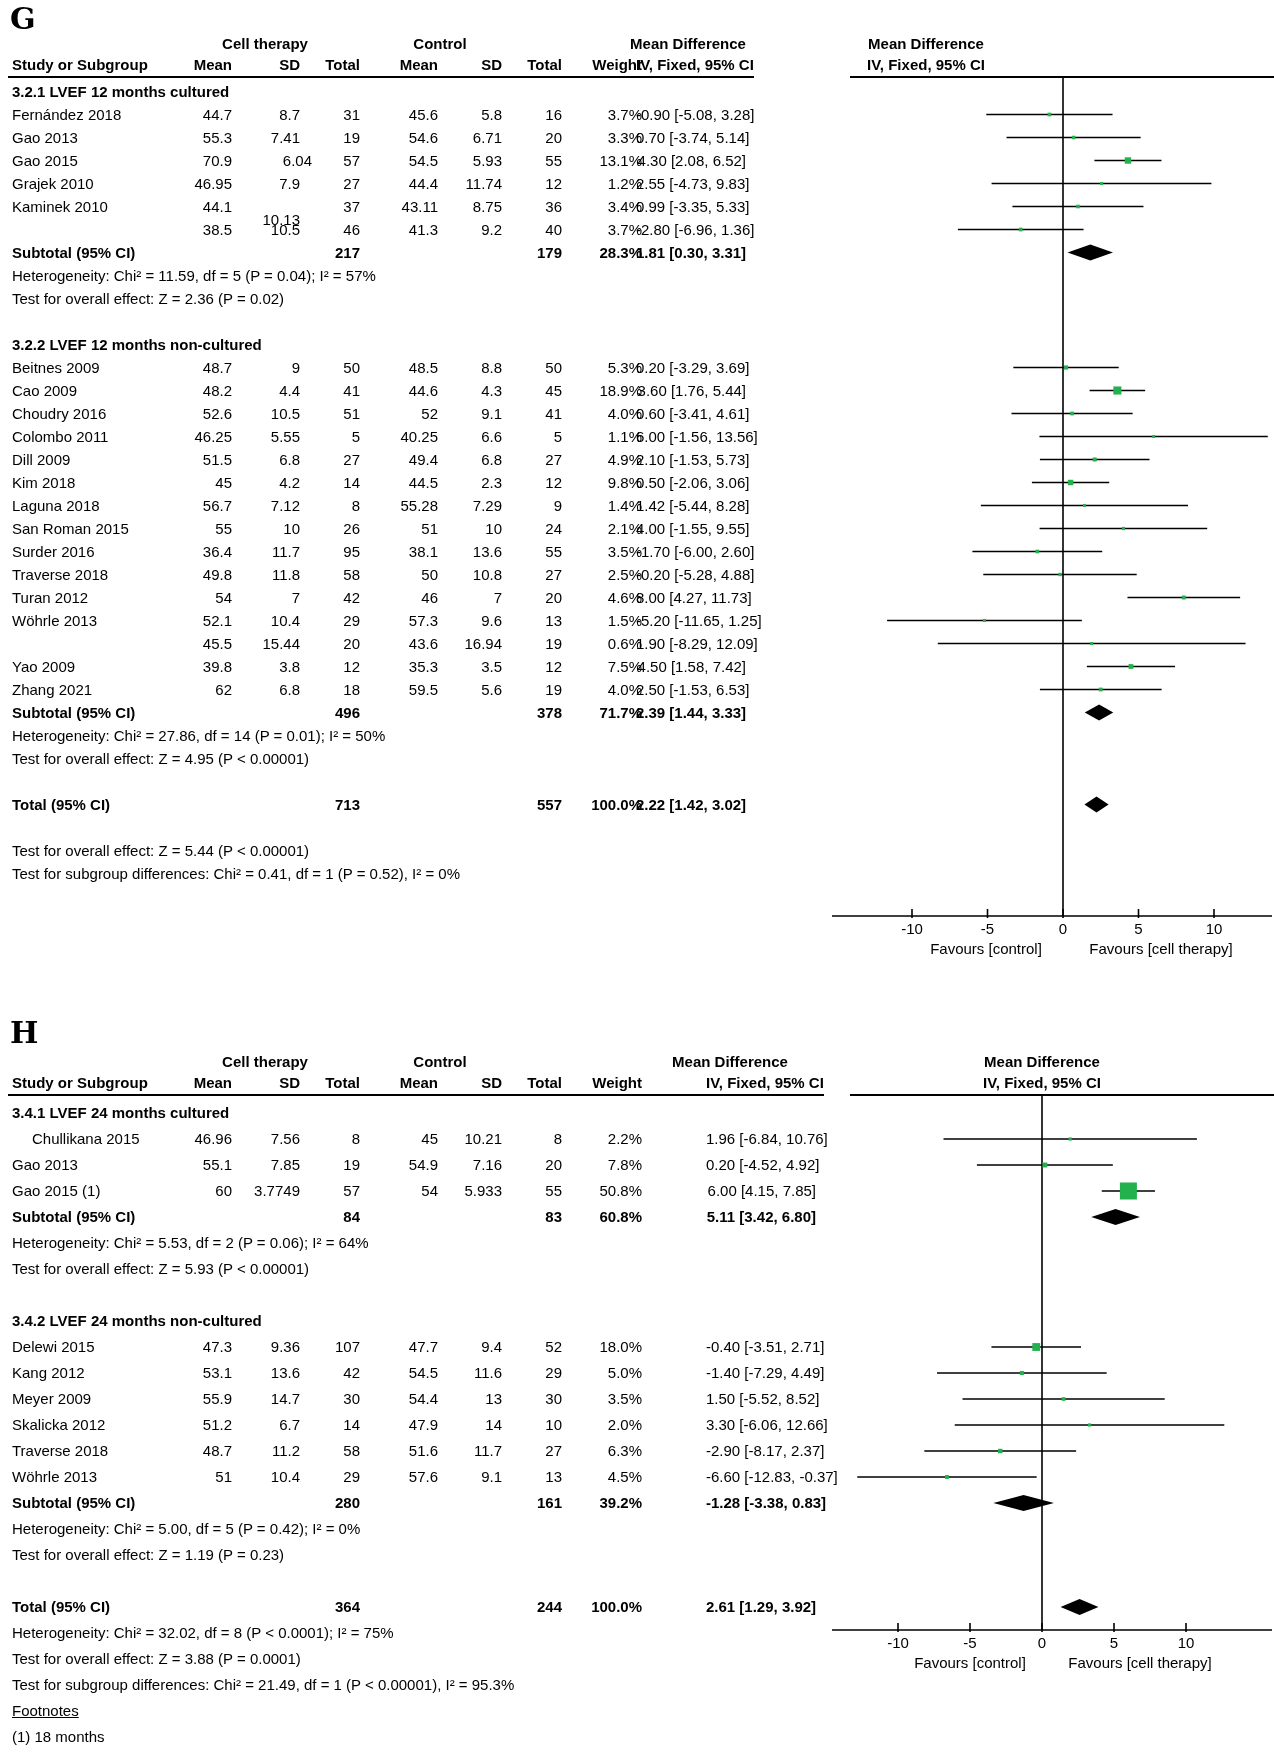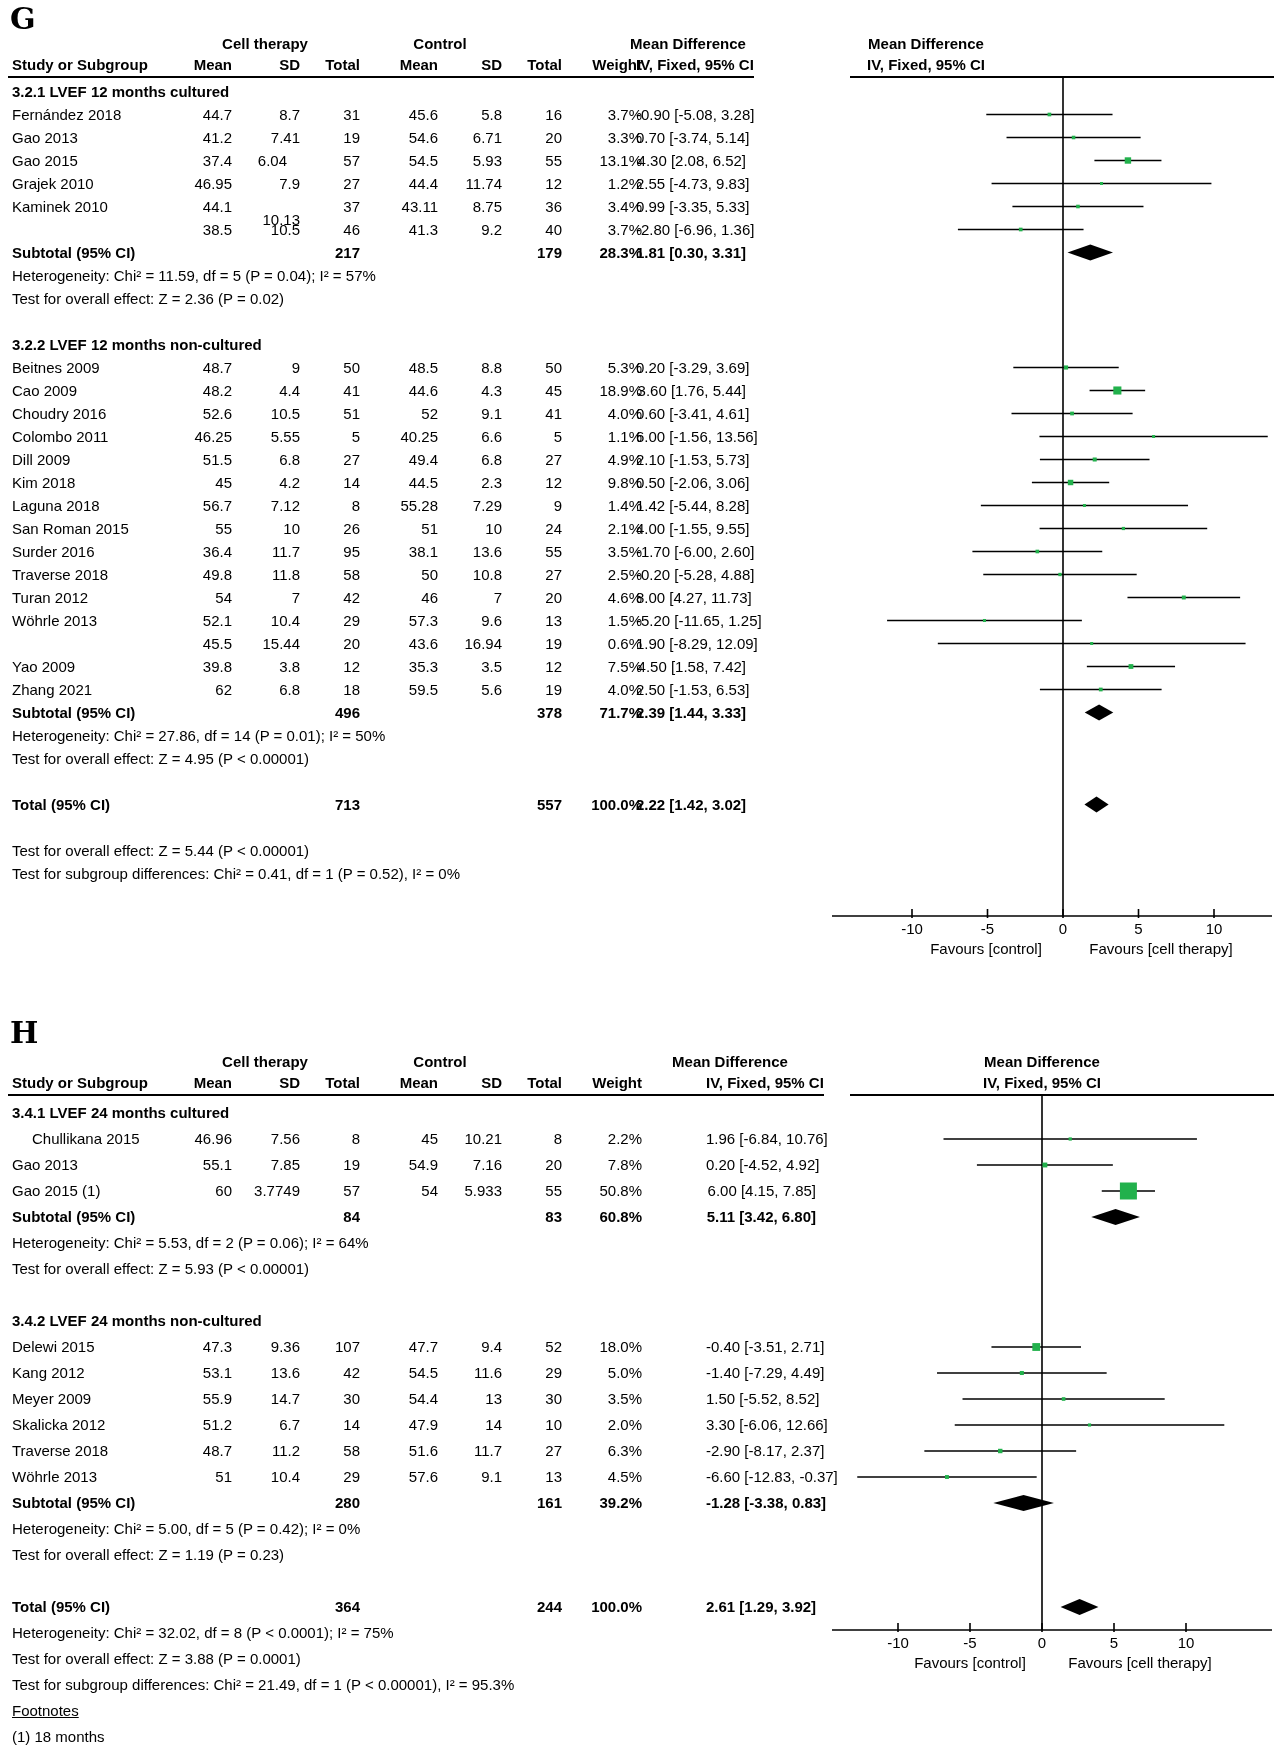--- a/index.html
+++ b/index.html
@@ -132,31 +132,31 @@
     <div class="c " style="left: 12px; top: 103px; width: 620px; height: 23px; line-height: 23px;">Fernández 2018</div>
     <div class="c r" style="left: 122px; top: 103px; width: 110px; height: 23px; line-height: 23px;">44.7</div>
     <div class="c r" style="left: 190px; top: 103px; width: 110px; height: 23px; line-height: 23px;">8.7</div>
     <div class="c r" style="left: 250px; top: 103px; width: 110px; height: 23px; line-height: 23px;">31</div>
     <div class="c r" style="left: 328px; top: 103px; width: 110px; height: 23px; line-height: 23px;">45.6</div>
     <div class="c r" style="left: 392px; top: 103px; width: 110px; height: 23px; line-height: 23px;">5.8</div>
     <div class="c r" style="left: 452px; top: 103px; width: 110px; height: 23px; line-height: 23px;">16</div>
     <div class="c r" style="left: 532px; top: 103px; width: 110px; height: 23px; line-height: 23px;">3.7%</div>
     <div class="c r" style="left: 636px; top: 103px; width: 110px; height: 23px; line-height: 23px;">-0.90 [-5.08, 3.28]</div>
     <div class="c " style="left: 12px; top: 126px; width: 620px; height: 23px; line-height: 23px;">Gao 2013</div>
-    <div class="c r" style="left: 122px; top: 126px; width: 110px; height: 23px; line-height: 23px;">41.2</div>
+    <div class="c r" style="left: 122px; top: 126px; width: 110px; height: 23px; line-height: 23px;">55.3</div>
     <div class="c r" style="left: 190px; top: 126px; width: 110px; height: 23px; line-height: 23px;">7.41</div>
     <div class="c r" style="left: 250px; top: 126px; width: 110px; height: 23px; line-height: 23px;">19</div>
     <div class="c r" style="left: 328px; top: 126px; width: 110px; height: 23px; line-height: 23px;">54.6</div>
     <div class="c r" style="left: 392px; top: 126px; width: 110px; height: 23px; line-height: 23px;">6.71</div>
     <div class="c r" style="left: 452px; top: 126px; width: 110px; height: 23px; line-height: 23px;">20</div>
     <div class="c r" style="left: 532px; top: 126px; width: 110px; height: 23px; line-height: 23px;">3.3%</div>
     <div class="c r" style="left: 636px; top: 126px; width: 110px; height: 23px; line-height: 23px;">0.70 [-3.74, 5.14]</div>
     <div class="c " style="left: 12px; top: 149px; width: 620px; height: 23px; line-height: 23px;">Gao 2015</div>
-    <div class="c r" style="left: 122px; top: 149px; width: 110px; height: 23px; line-height: 23px;">37.4</div>
-    <div class="c r" style="left: 177px; top: 149px; width: 110px; height: 23px; line-height: 23px;">6.04</div>
+    <div class="c r" style="left: 122px; top: 149px; width: 110px; height: 23px; line-height: 23px;">70.9</div>
+    <div class="c r" style="left: 202px; top: 149px; width: 110px; height: 23px; line-height: 23px;">6.04</div>
     <div class="c r" style="left: 250px; top: 149px; width: 110px; height: 23px; line-height: 23px;">57</div>
     <div class="c r" style="left: 328px; top: 149px; width: 110px; height: 23px; line-height: 23px;">54.5</div>
     <div class="c r" style="left: 392px; top: 149px; width: 110px; height: 23px; line-height: 23px;">5.93</div>
     <div class="c r" style="left: 452px; top: 149px; width: 110px; height: 23px; line-height: 23px;">55</div>
     <div class="c r" style="left: 532px; top: 149px; width: 110px; height: 23px; line-height: 23px;">13.1%</div>
     <div class="c r" style="left: 636px; top: 149px; width: 110px; height: 23px; line-height: 23px;">4.30 [2.08, 6.52]</div>
     <div class="c " style="left: 12px; top: 172px; width: 620px; height: 23px; line-height: 23px;">Grajek 2010</div>
     <div class="c r" style="left: 122px; top: 172px; width: 110px; height: 23px; line-height: 23px;">46.95</div>
     <div class="c r" style="left: 190px; top: 172px; width: 110px; height: 23px; line-height: 23px;">7.9</div>
     <div class="c r" style="left: 250px; top: 172px; width: 110px; height: 23px; line-height: 23px;">27</div>

